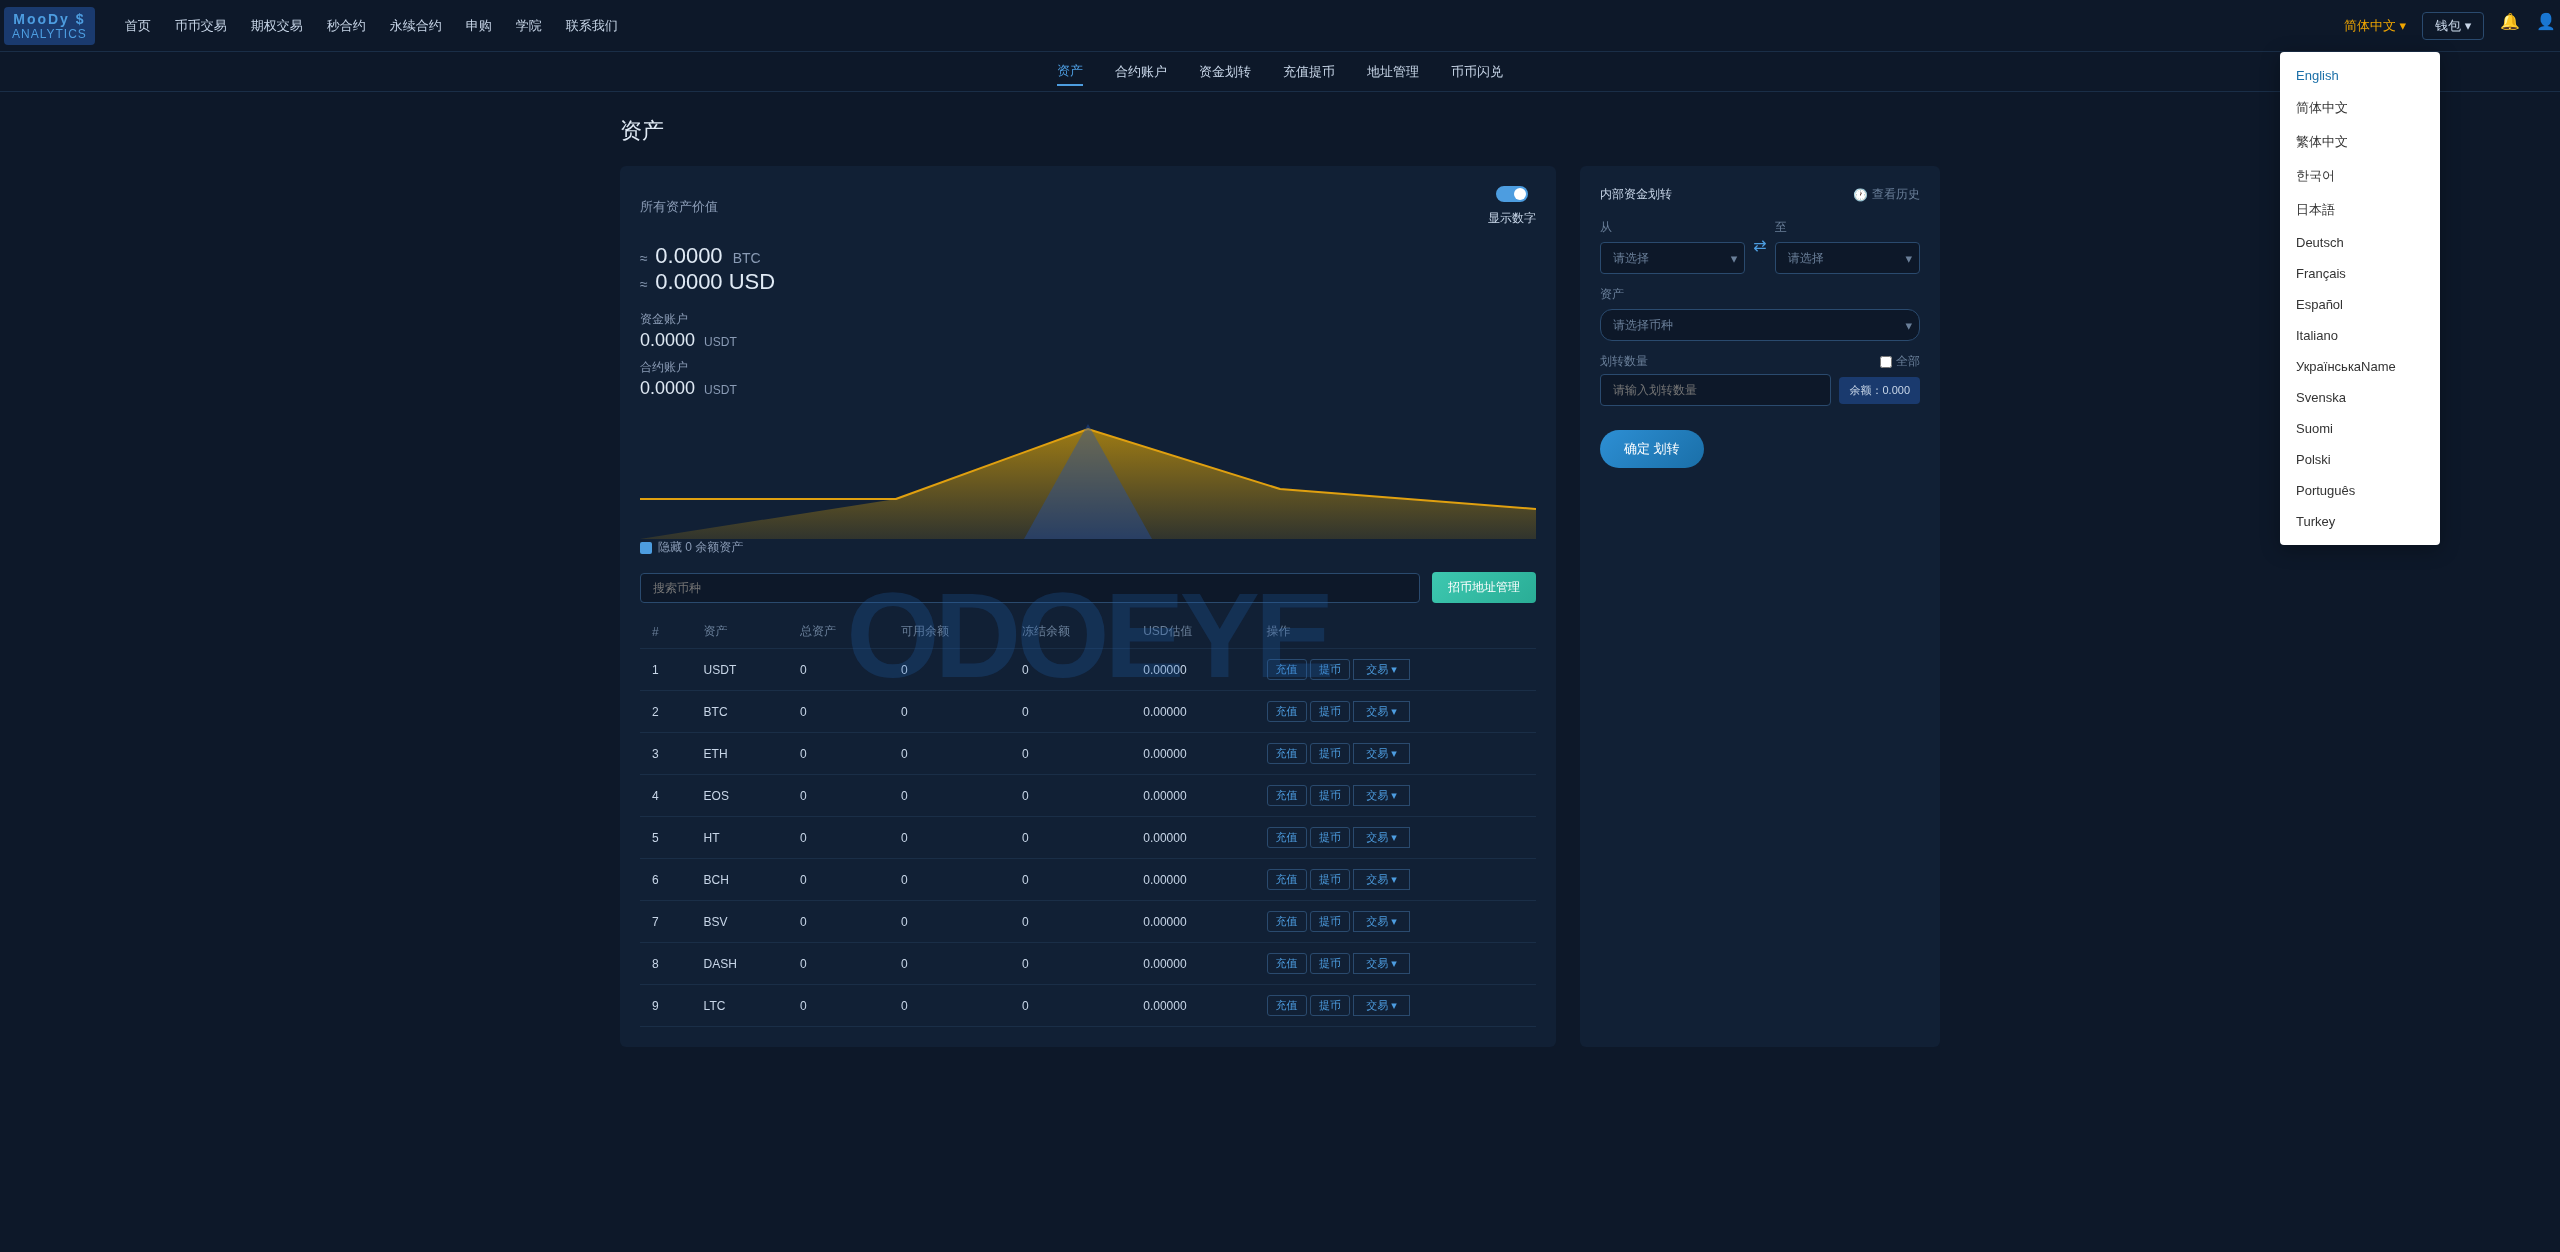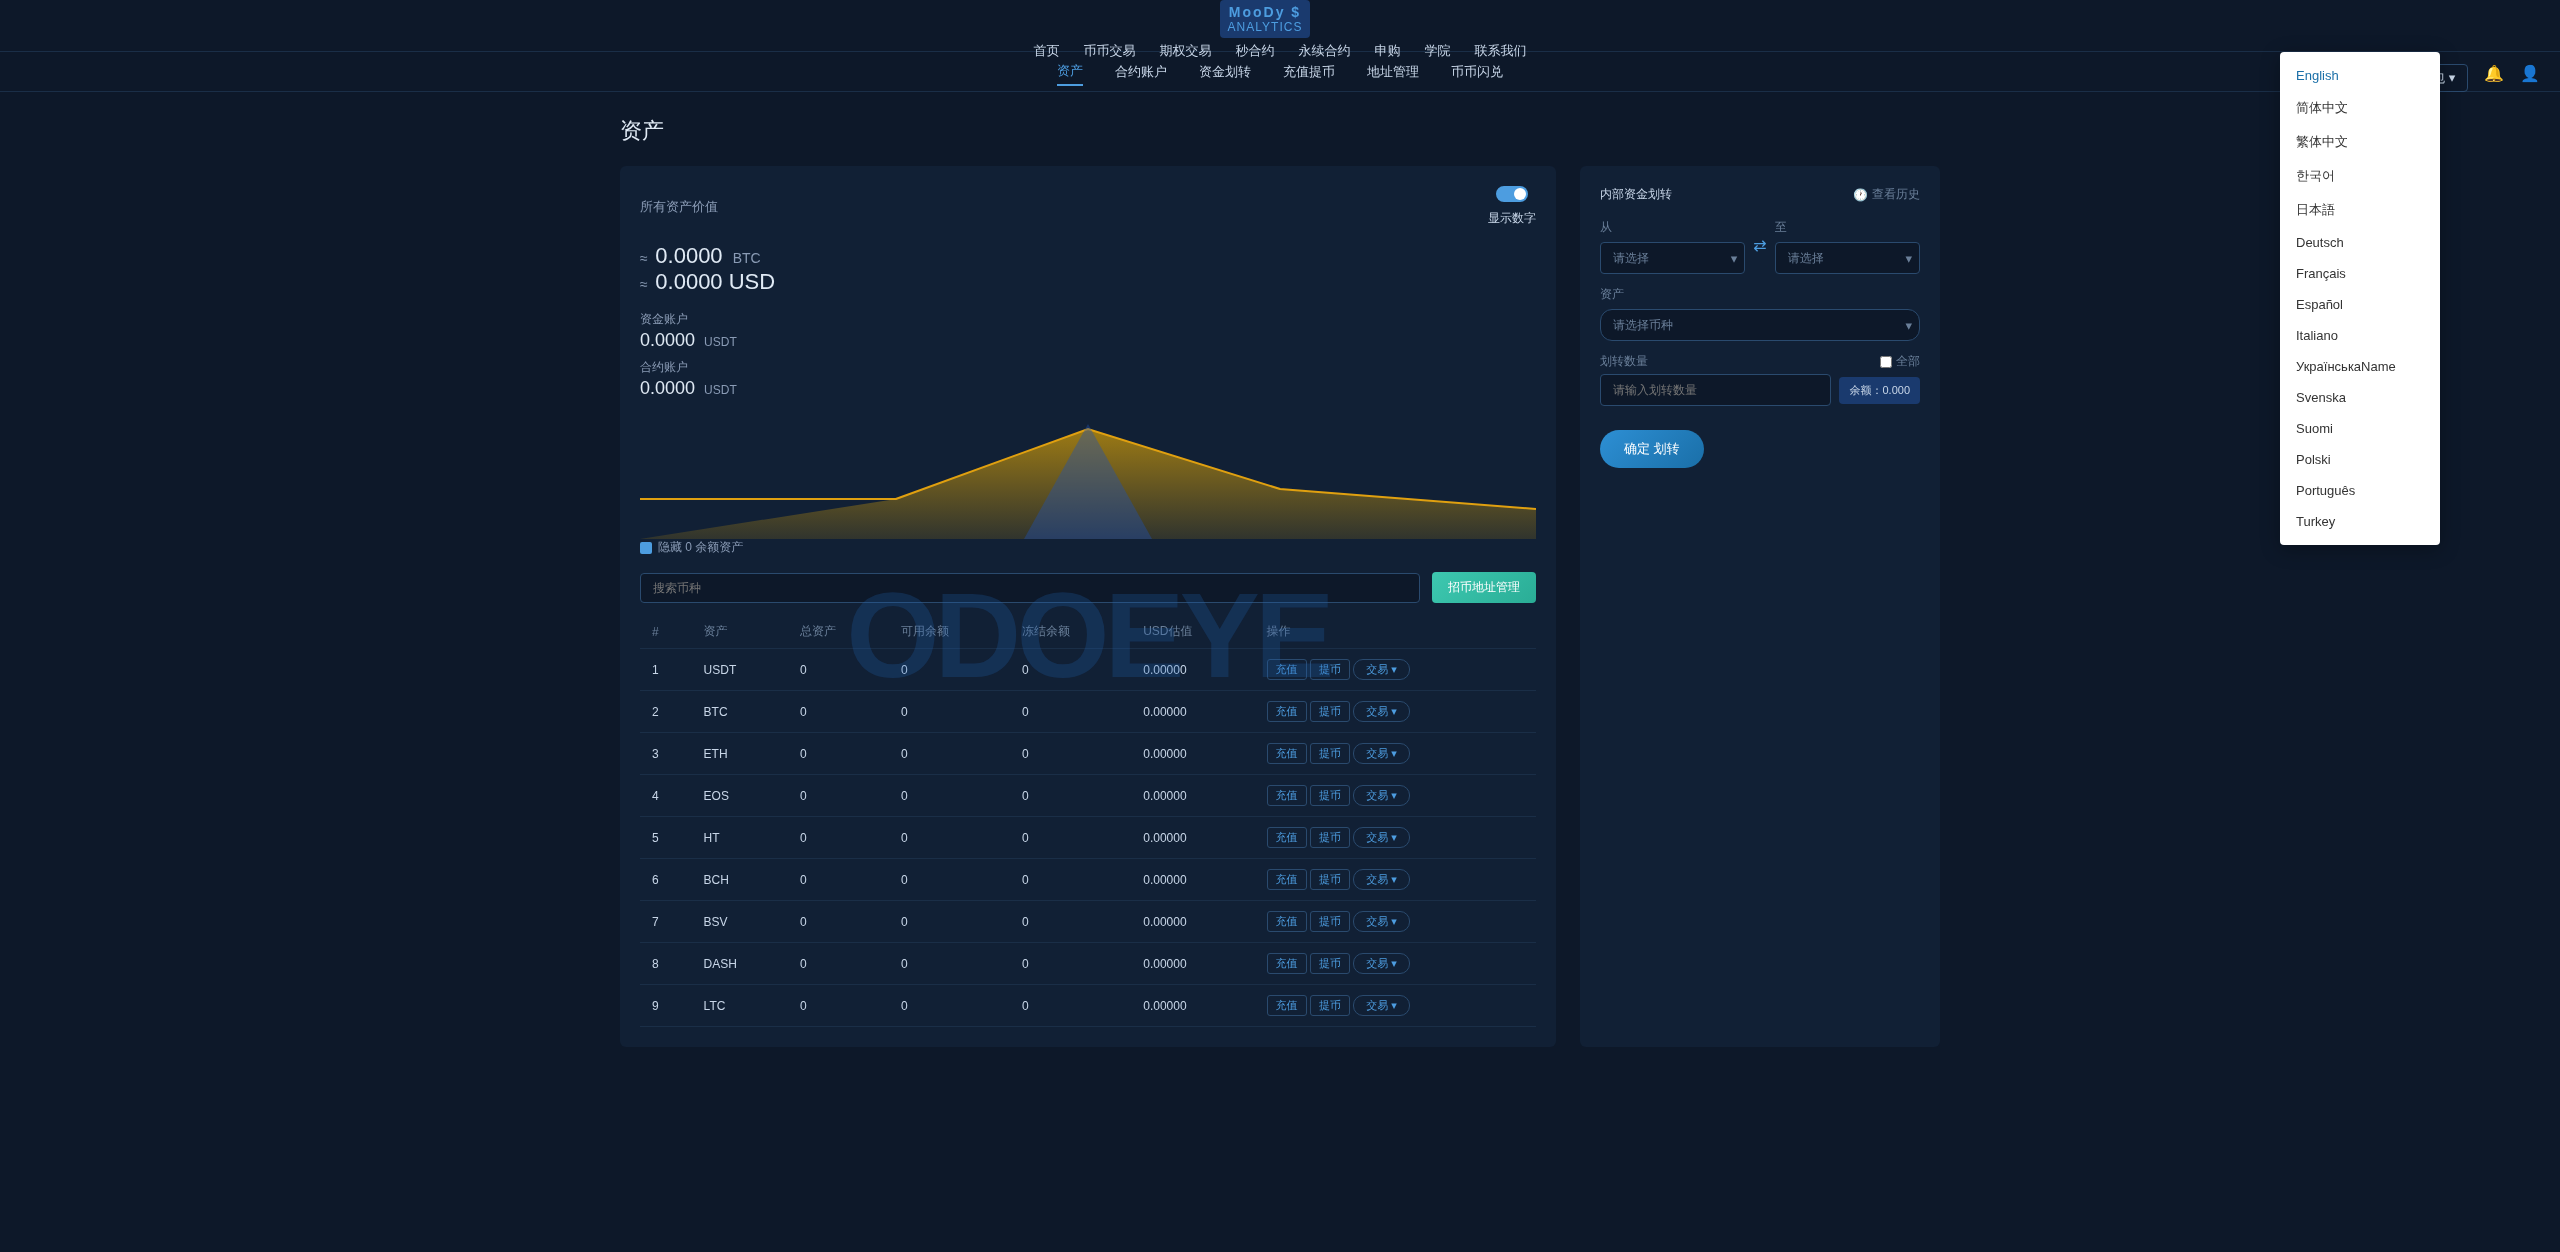--- a/index.html
+++ b/index.html
@@ -11,24 +11,23 @@
       min-width: 1280px;
       overflow-x: auto;
     }
 
     
     .top-nav {
       background-color: #0d1829;
       display: flex;
       align-items: center;
       height: 52px;
-      padding: 0 20px;
+      padding: 0 4px;
       border-bottom: 1px solid #1a2e47;
       position: relative;
-      flex-direction: column;
     }
     .logo {
       display: flex;
       align-items: center;
       margin-right: 30px;
     }
     .logo-box {
       background: #1a3a6e;
       border-radius: 4px;
       padding: 4px 8px;
@@ -287,21 +286,21 @@
       padding: 2px 8px;
       border-radius: 3px;
       cursor: pointer;
       font-size: 11px;
     }
     .exchange-btn {
       background: transparent;
       border: 1px solid #2a4a6e;
       color: #4d9de0;
       padding: 2px 12px;
-      border-radius: 10px;
+      border-radius: 0;
       cursor: pointer;
       font-size: 11px;
       display: inline-flex;
       align-items: center;
       gap: 2px;
     }
 
     
     .right-panel {
       background: #112035;

